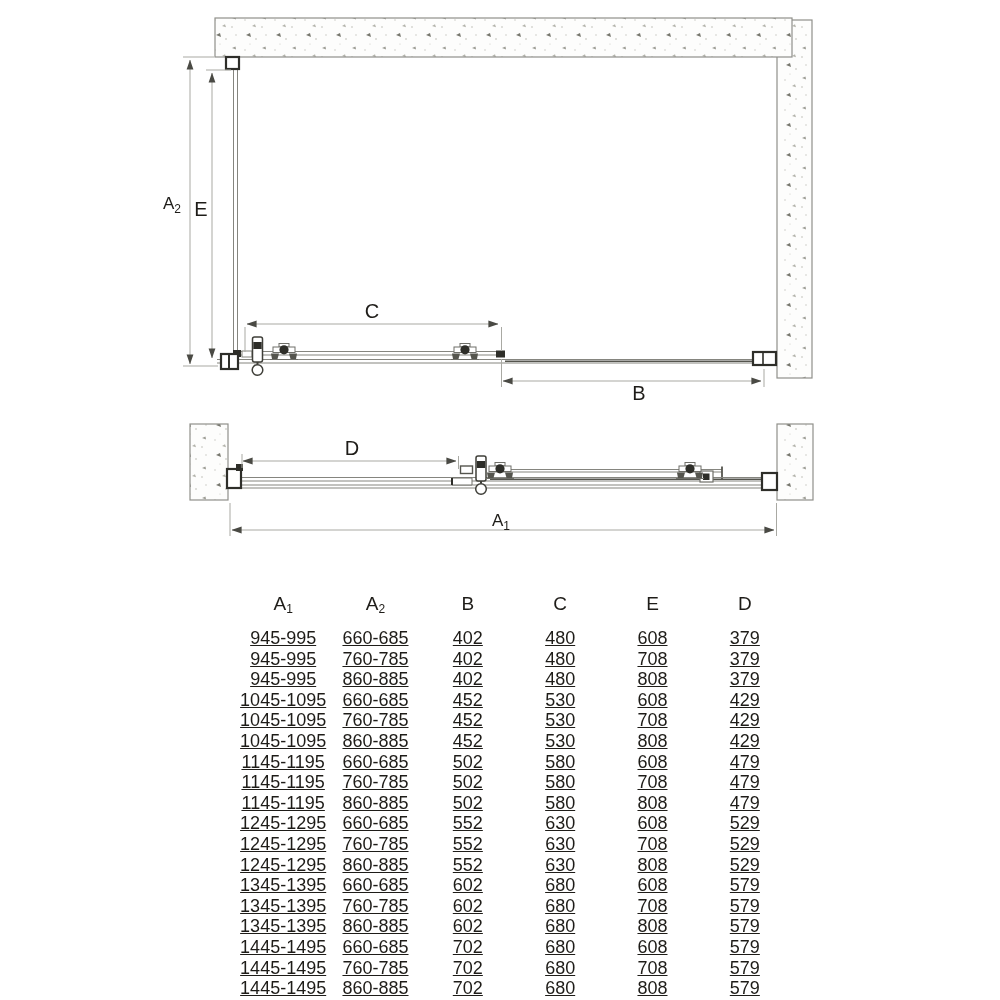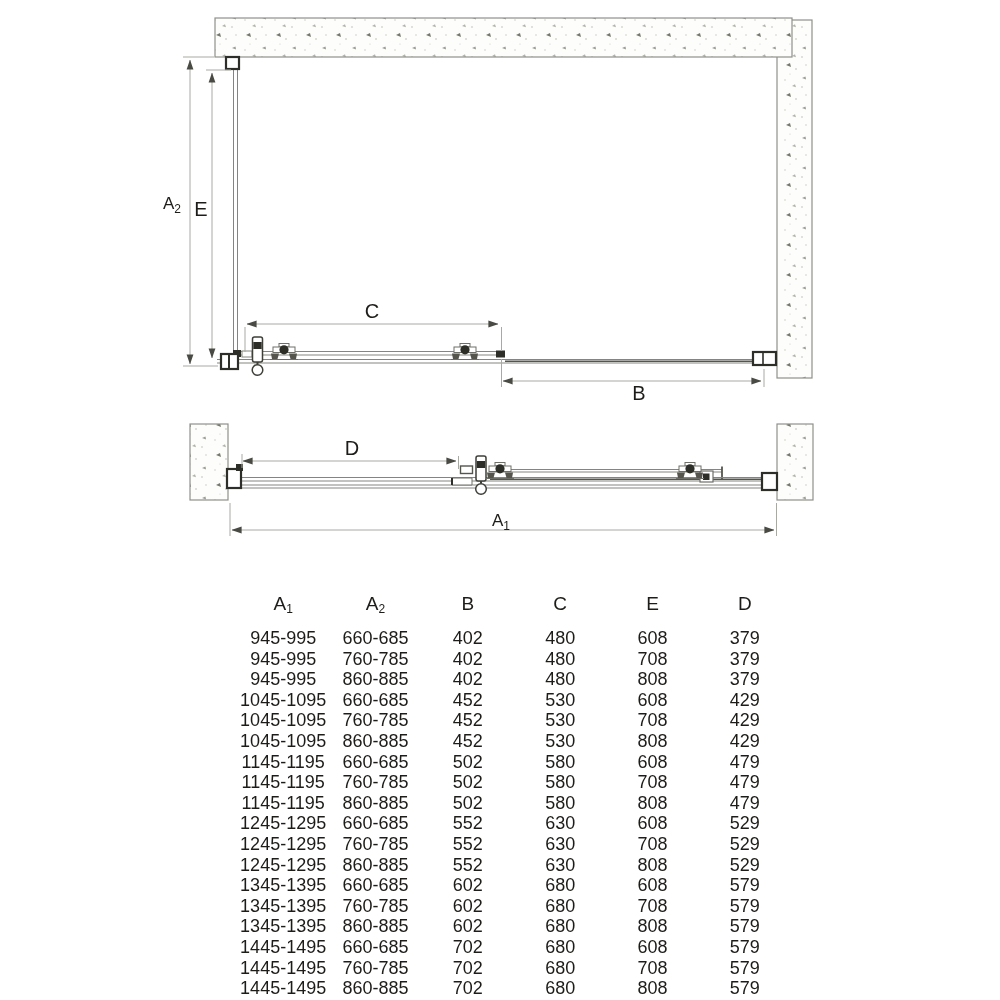--- a/index.html
+++ b/index.html
@@ -12,21 +12,21 @@
   .lbl{fill:#1e1c18;font-size:20px;}
   .lbl-sm{fill:#1e1c18;font-size:17px;}
   .subt{font-size:12px;}
   .wall{fill:url(#speckle);stroke:#90908a;stroke-width:1.2;}
   
   .dims-table{position:absolute;left:237px;top:588px;width:554px;}
   .thead{display:grid;grid-template-columns:repeat(6,1fr);height:32px;align-items:center;}
   .th{text-align:center;font-size:19px;}
   .th sub{font-size:12px;vertical-align:-3px;}
   .tbody{margin-top:8px;}
-  .tr{display:grid;grid-template-columns:repeat(6,1fr);height:20.6px;}
+  .tr{display:grid;grid-template-columns:repeat(6,1fr);height:20.6px;text-decoration:underline;}
   .td{text-align:center;font-size:18px;line-height:20.6px;white-space:nowrap;}
 </style>
 </head>
 <body>
 
 
 
 <svg width="1000" height="560" viewBox="0 0 1000 560">
   <defs>
     <pattern id="speckle" width="30" height="30" patternUnits="userSpaceOnUse">

